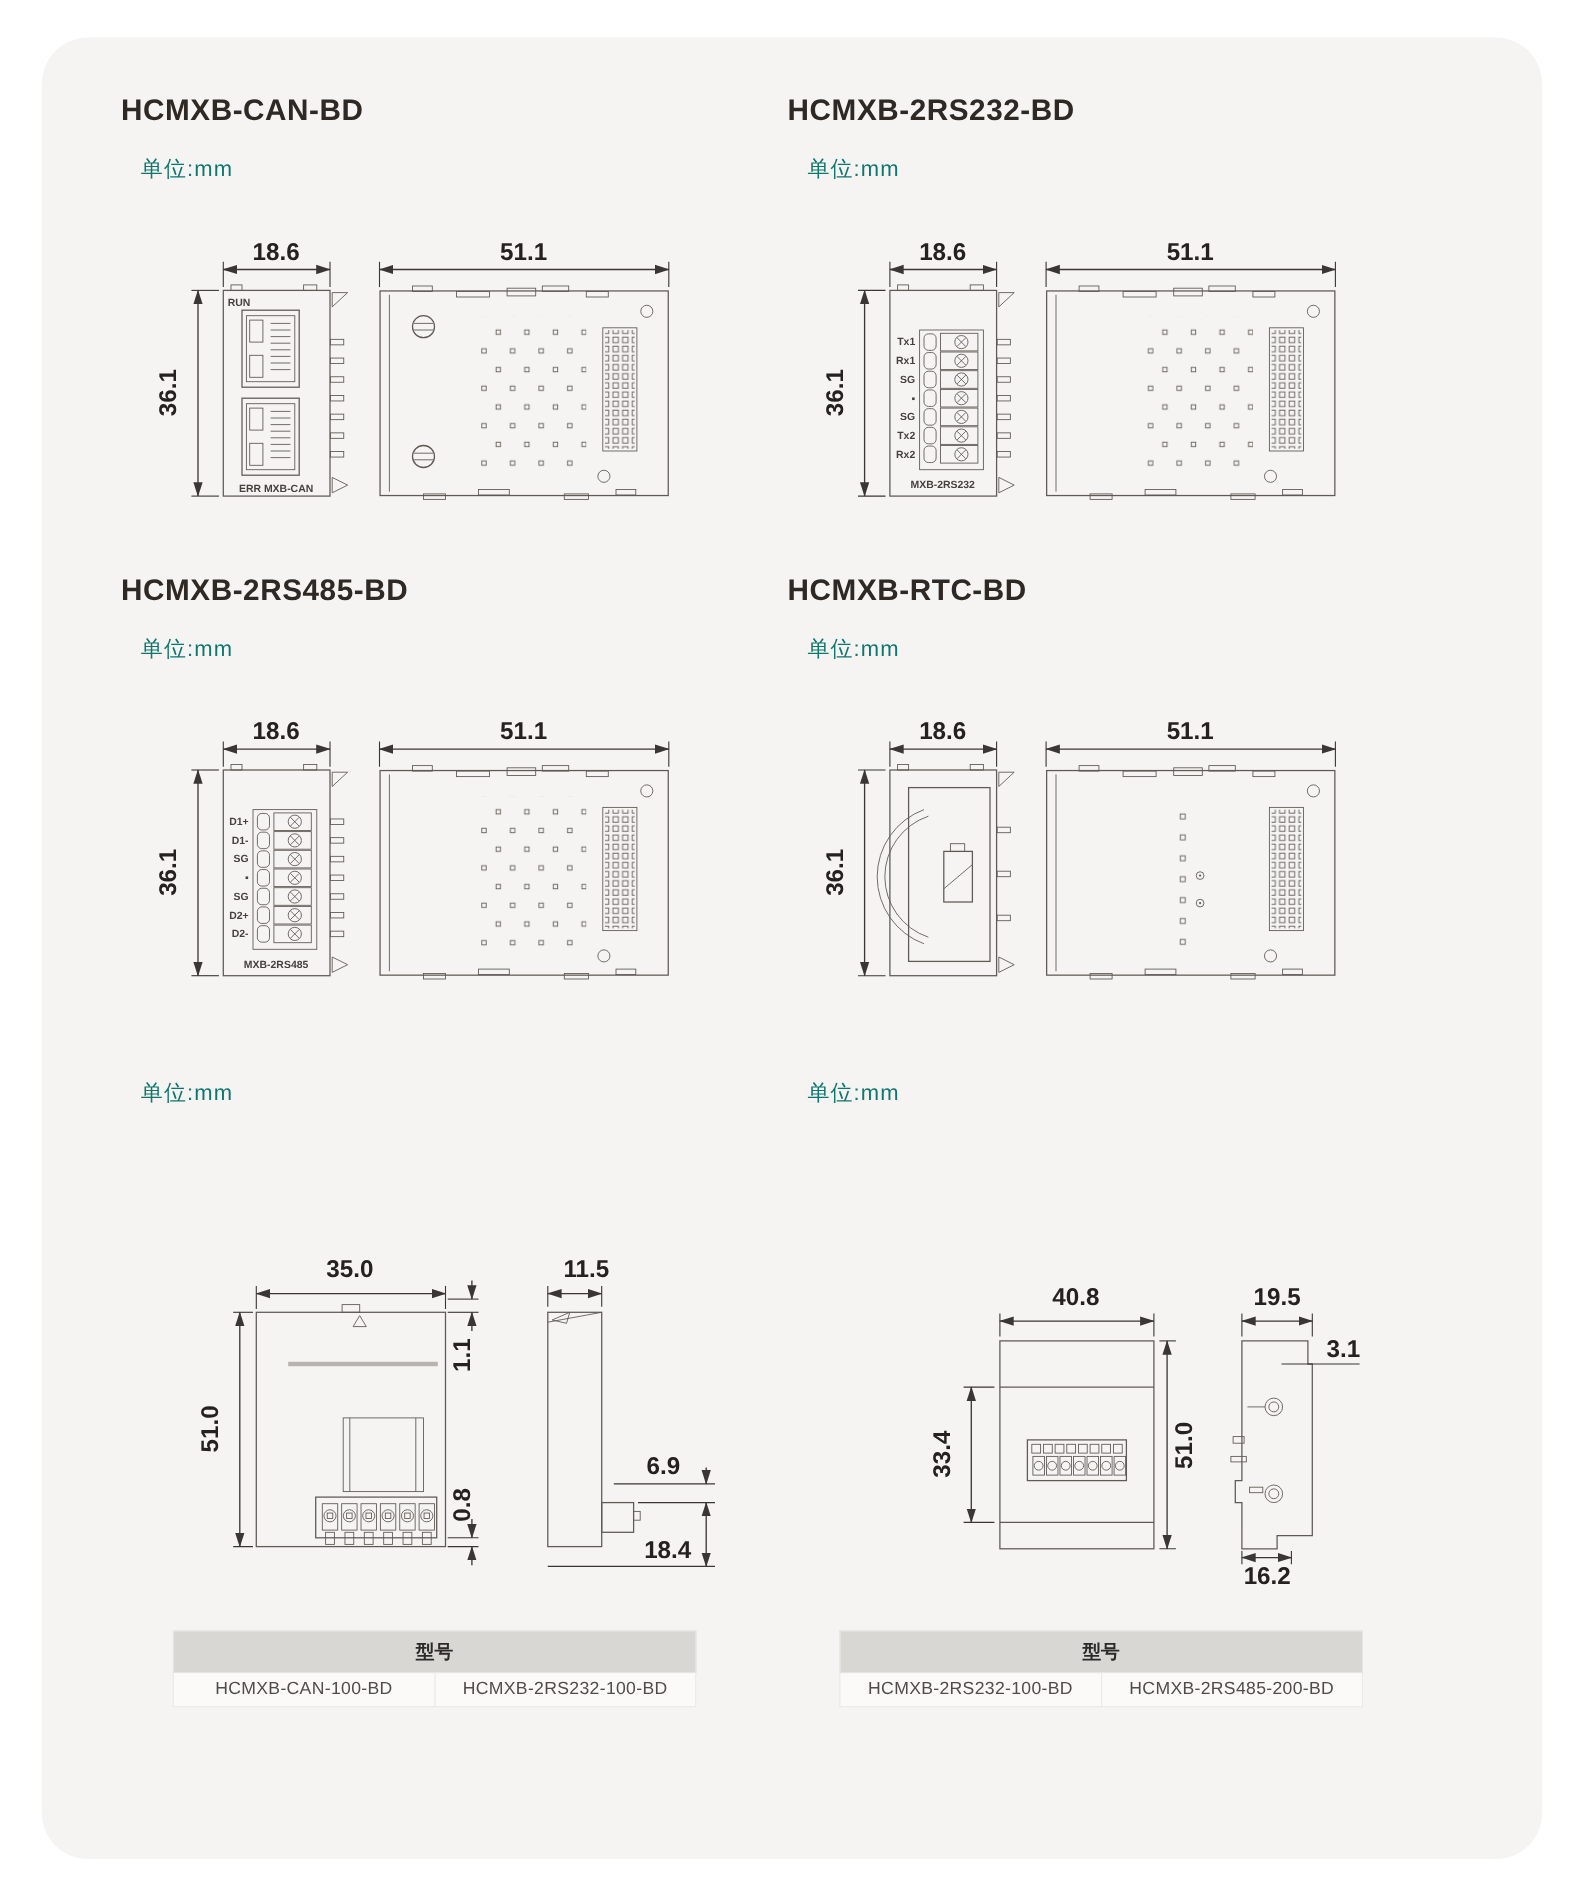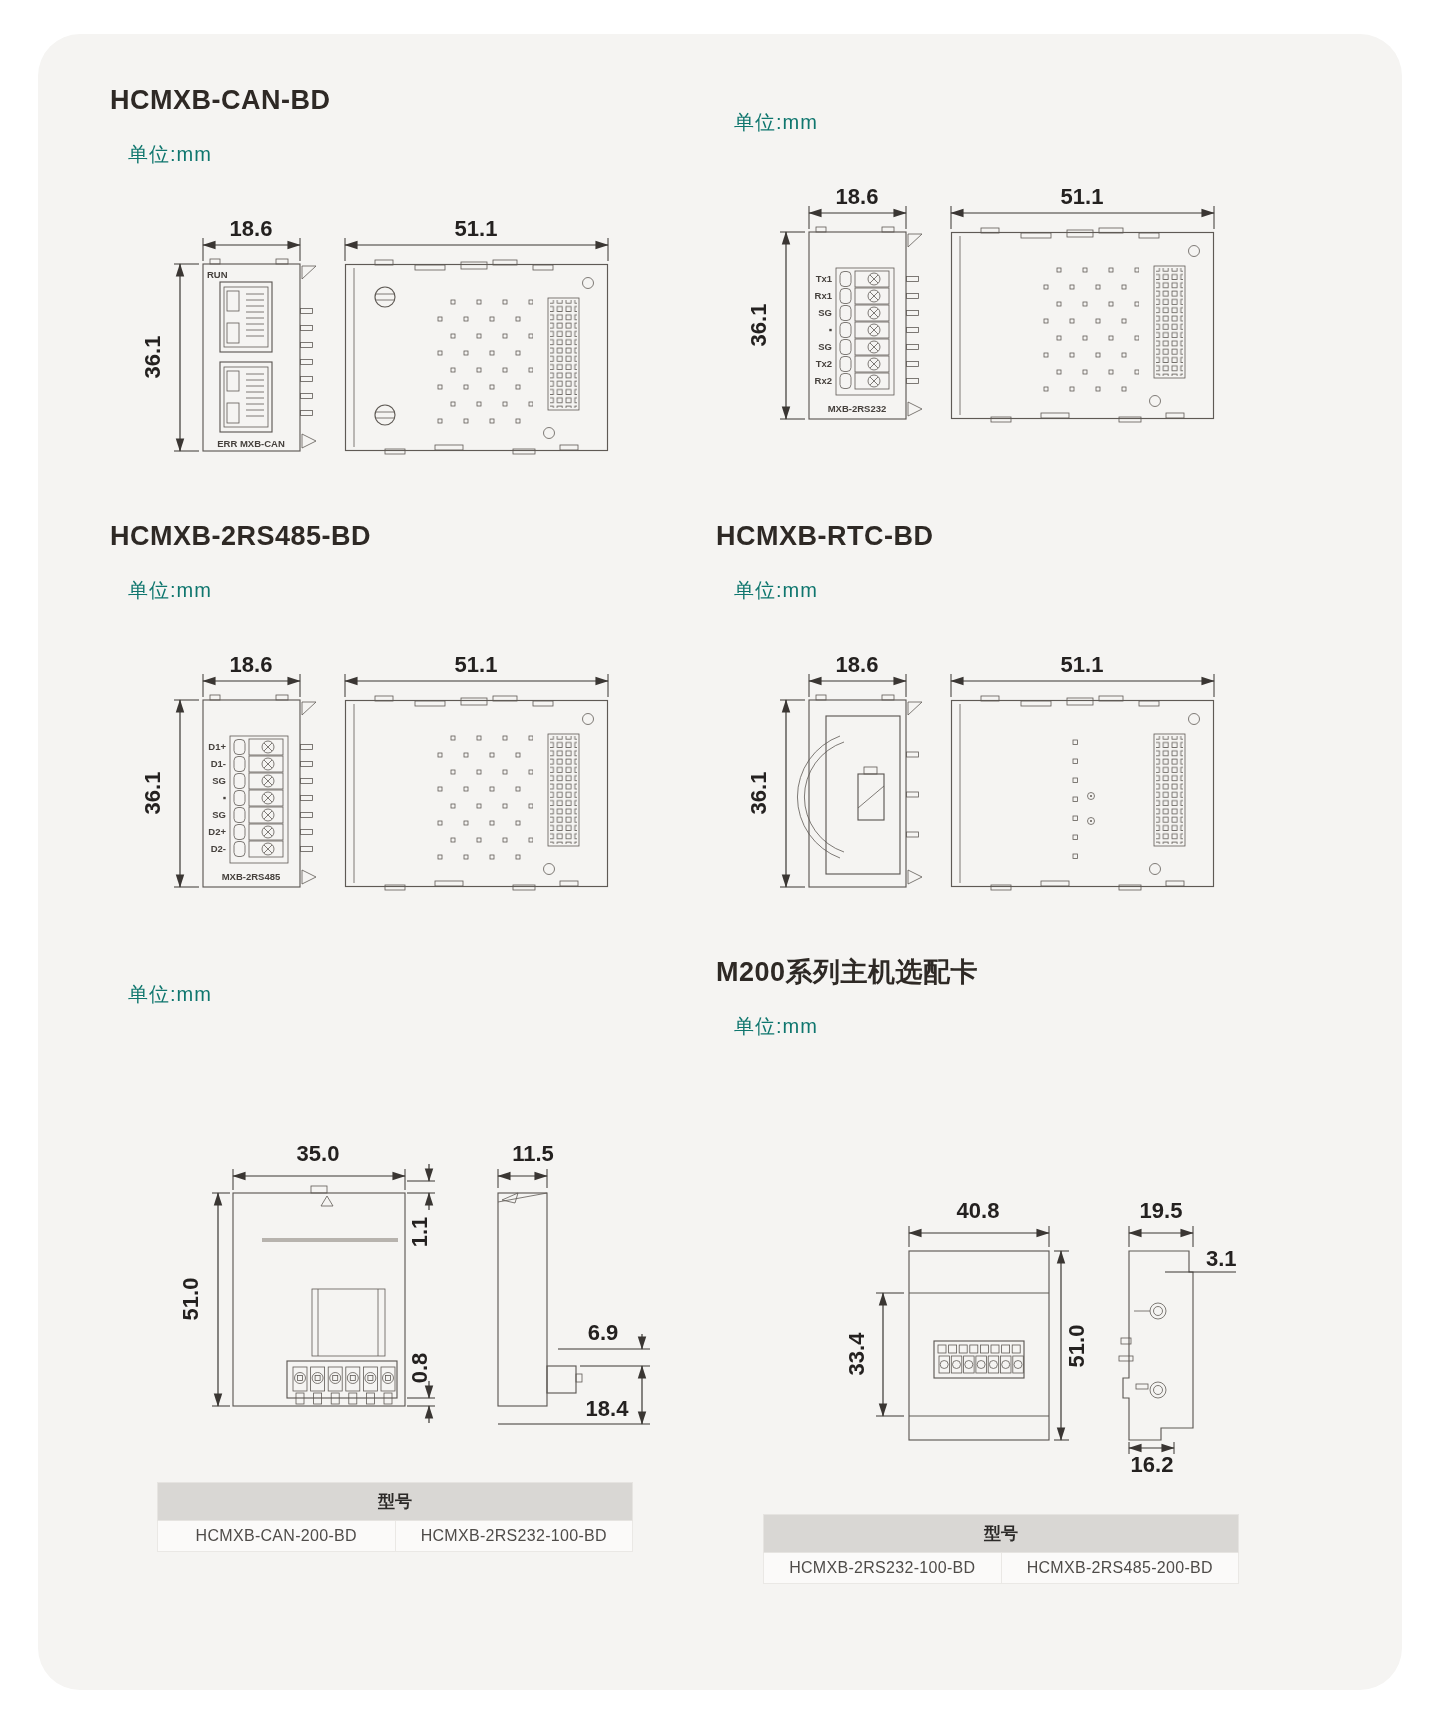--- a/index.html
+++ b/index.html
@@ -151,20 +151,21 @@
         </g>
         <g transform="translate(235,48)">
           <use href="#plan-core"></use>
             <use href="#plan-screws"></use>
             <use href="#plan-dots"></use>
         </g>
       </svg>
     </section>
 
     <section>
+      <h2 class="sec-title">HCMXB-2RS232-BD</h2>
       <div class="unit">单位:mm</div>
       <svg class="bd-svg" width="530" height="268" viewBox="0 0 530 268">
         <use href="#bd-wd1"></use>
           <use href="#bd-wd2"></use>
           <use href="#bd-hd"></use>
         <text class="dimtxt" x="141" y="20" text-anchor="middle">18.6</text>
         <text class="dimtxt" x="366" y="20" text-anchor="middle">51.1</text>
         <text class="dimtxt" transform="rotate(-90 50 141)" x="50" y="141" text-anchor="middle">36.1</text>
         <g>
           <use href="#bd-frame"></use>
@@ -350,29 +351,28 @@
         <line class="tick" x1="388" y1="368" x2="540" y2="368"></line>
         <text class="dimtxt" x="493" y="284" text-anchor="middle">6.9</text>
         <text class="dimtxt" x="497" y="360" text-anchor="middle">18.4</text>
       </svg>
       <table class="tbl">
         <tbody>
             <tr>
               <th colspan="2">型号</th>
             </tr>
         <tr>
-          <td>HCMXB-CAN-200-BD</td>
+          <td>HCMXB-CAN-100-BD</td>
           <td>HCMXB-2RS232-100-BD</td>
         </tr>
       </tbody>
         </table>
     </section>
 
     <section>
-      <h2 class="sec-title">M200系列主机选配卡</h2>
       <div class="unit">单位:mm</div>
       <svg class="m-svg" width="560" height="400" viewBox="0 0 560 400">
 
         <line class="tick" x1="193" y1="138" x2="193" y2="159"></line>
           <line class="tick" x1="333" y1="138" x2="333" y2="159"></line>
         <line class="dimln" x1="193" y1="145" x2="333" y2="145" marker-start="url(#ar)" marker-end="url(#ar)"></line>
         <text class="dimtxt" x="262" y="130" text-anchor="middle">40.8</text>
 
         <g>
           <rect class="ln" x="193" y="163" width="140" height="189"></rect>

